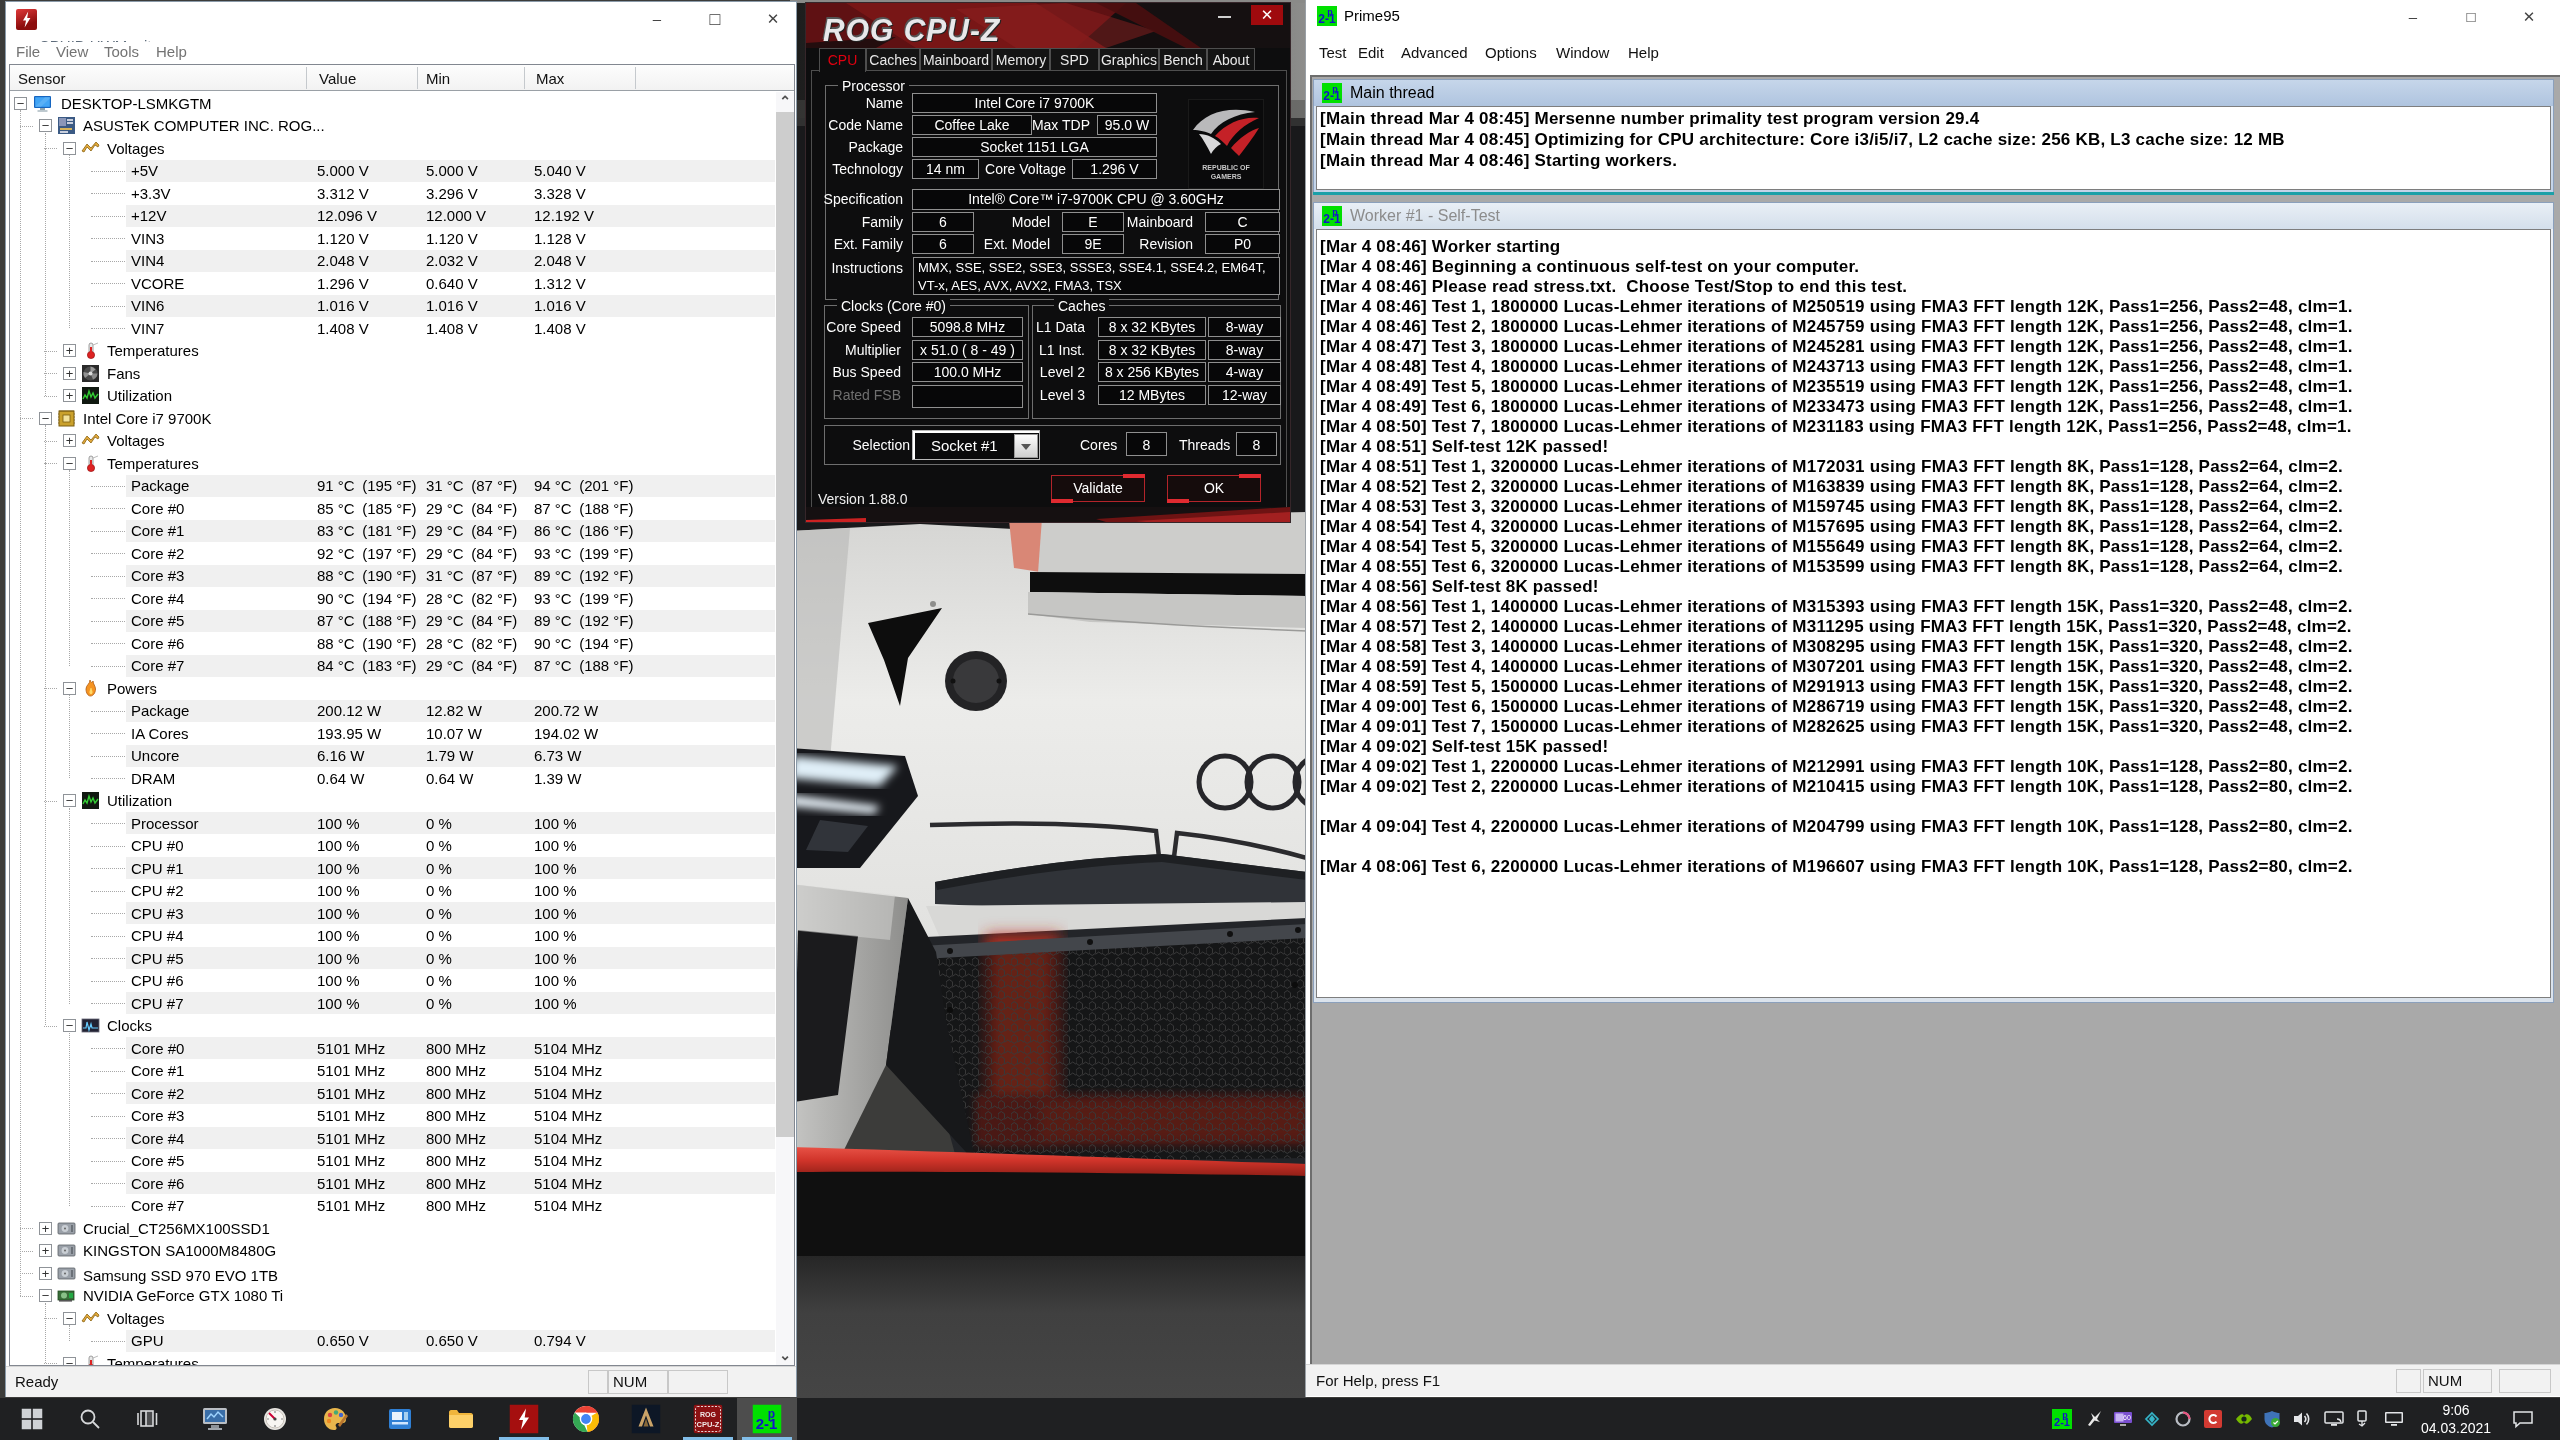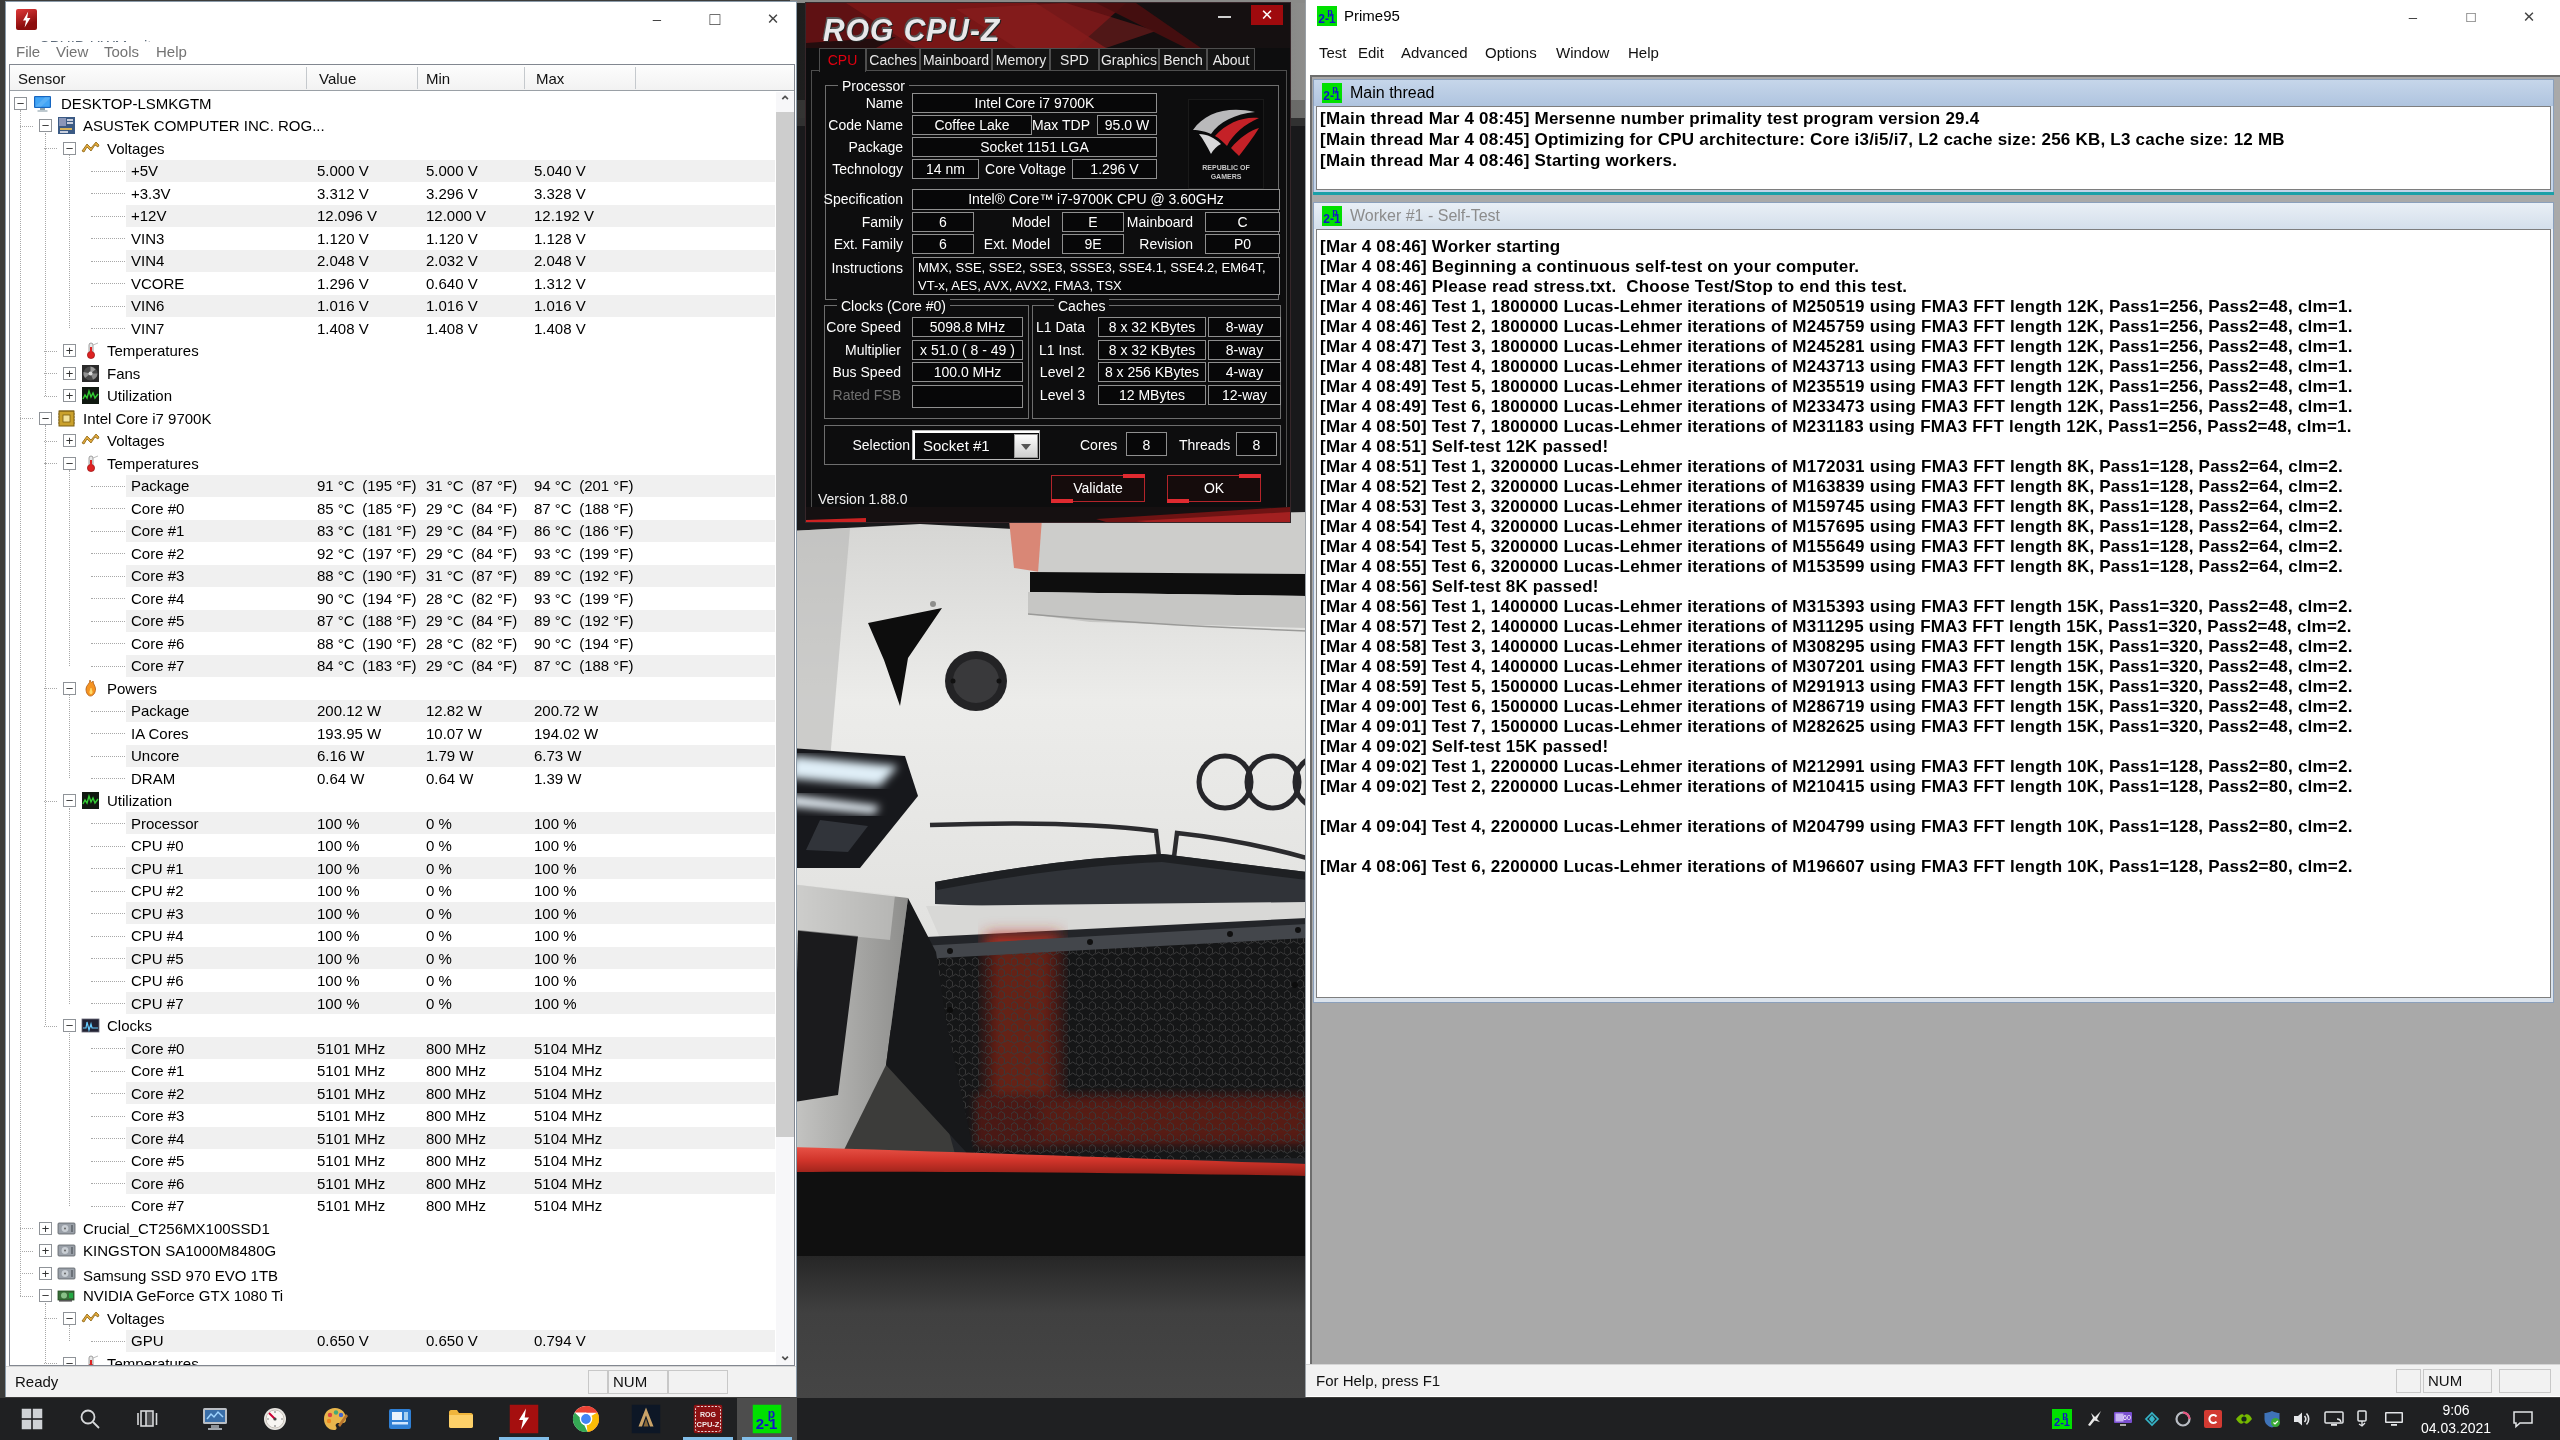--- a/index.html
+++ b/index.html
@@ -744,21 +744,21 @@
       <div class="zbox" style="left:65px;top:56px;width:108px;height:20px">8 x 256 KBytes</div>
       <div class="zbox" style="left:175px;top:56px;width:73px;height:20px">4-way</div>
       <div class="zlab" style="right:195px;top:81px">Level 3</div>
       <div class="zbox" style="left:65px;top:79px;width:108px;height:20px">12 MBytes</div>
       <div class="zbox" style="left:175px;top:79px;width:73px;height:20px">12-way</div>
     </div>
 
     <div class="grp" style="left:12px;top:354px;width:457px;height:40px">
       <div class="zlab" style="right:370px;top:11px">Selection</div>
       <div class="abs" style="left:87px;top:4px;width:128px;height:30px;background:#fff;border:1px solid #b9b9b9">
-        <div class="abs" style="left:2px;top:2px;width:124px;height:26px;background:#0a0a0b;color:#fff;font-size:15px;padding:4px 0 0 8px">Socket #1</div>
+        <div class="abs" style="left:2px;top:2px;width:124px;height:26px;background:#0a0a0b;color:#fff;font-size:15px;padding:4px 0 0 16px">Socket #1</div>
         <div class="abs" style="left:101px;top:3px;width:24px;height:24px;background:linear-gradient(#fdfdfd,#cfcfcf);border:1px solid #9a9a9a">
           <div class="abs" style="left:6px;top:9px;width:0;height:0;border-left:5px solid transparent;border-right:5px solid transparent;border-top:6px solid #555"></div>
         </div>
       </div>
       <div class="zlab" style="right:345px;top:11px;left:255px;text-align:left">Cores</div>
       <div class="zbox" style="left:301px;top:6px;width:41px;height:24px;line-height:22px">8</div>
       <div class="zlab" style="left:354px;top:11px;text-align:left">Threads</div>
       <div class="zbox" style="left:411px;top:6px;width:41px;height:24px;line-height:22px">8</div>
     </div>
   </div>

